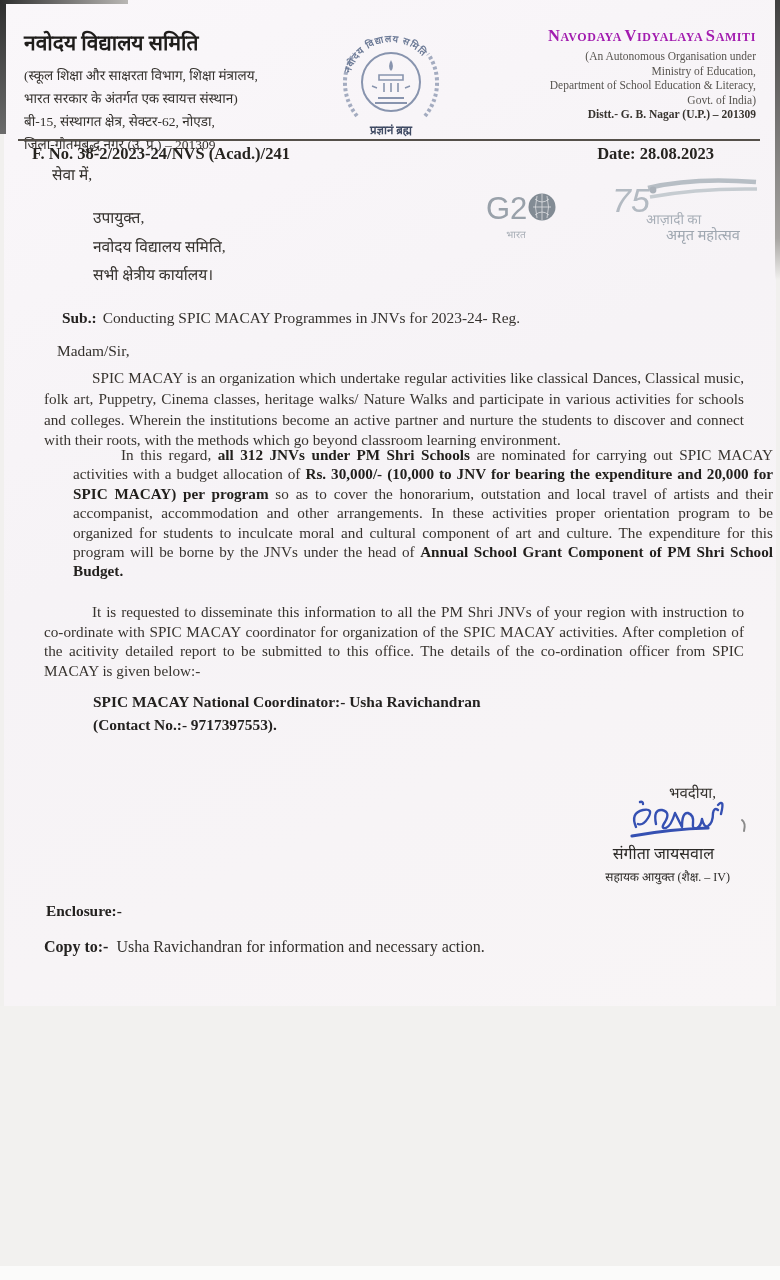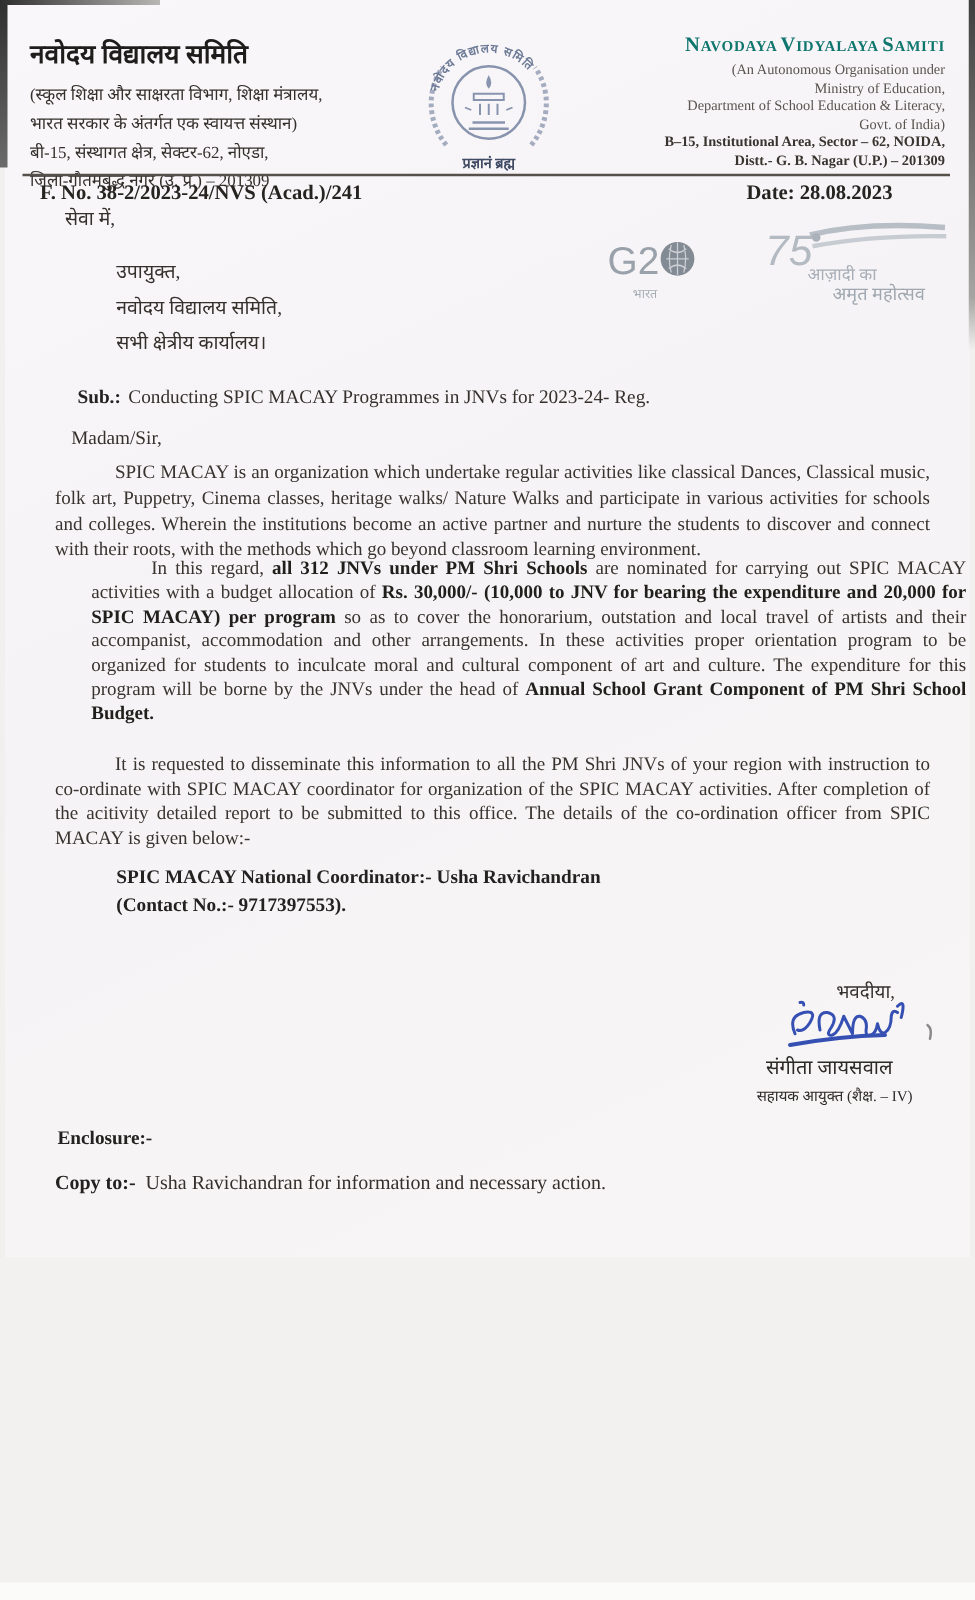--- a/index.html
+++ b/index.html
@@ -21,21 +21,21 @@
   .edge-right{position:absolute;right:0;top:0;width:5px;height:280px;background:linear-gradient(#3f3f3f,#a7a5a2 85%,rgba(167,165,162,0));}
 
   
   .hdr-hindi{position:absolute;left:24px;top:28px;width:310px;}
   .hdr-hindi .org{font-size:21px;font-weight:bold;color:#1f1d1b;margin-bottom:8px;font-family:"Liberation Serif","DejaVu Sans",serif;}
   .hdr-hindi .l{font-size:13.5px;line-height:23px;color:#33302c;font-family:"Liberation Serif","DejaVu Sans",serif;}
 
   .emblem{position:absolute;left:334px;top:20px;width:114px;height:120px;}
 
   .hdr-eng{position:absolute;right:24px;top:26px;width:345px;text-align:right;font-family:"Liberation Serif",serif;}
-  .hdr-eng .org{font-variant:small-caps;font-weight:bold;font-size:16.5px;letter-spacing:.6px;word-spacing:-2px;color:#0f766e;margin-bottom:3px;}
+  .hdr-eng .org{font-variant:small-caps;font-weight:bold;font-size:16.5px;letter-spacing:.6px;word-spacing:-2px;color:#a21caf;margin-bottom:3px;}
   .hdr-eng .l{font-size:11.5px;line-height:14.5px;color:#57544f;}
   .hdr-eng .lb{font-size:11.5px;line-height:15px;color:#38342f;font-weight:bold;}
 
   .rule{position:absolute;left:18px;top:139px;width:742px;height:2px;background:#55504a;}
 
   .refrow{position:absolute;left:0;top:144px;width:780px;height:24px;}
   .fileno{position:absolute;left:32px;top:0;font-weight:bold;font-size:16.5px;color:#262420;}
   .date{position:absolute;right:66px;top:0;font-weight:bold;font-size:16.5px;color:#262420;}
 
   .seva{position:absolute;left:52px;top:163px;font-size:15.5px;font-family:"Liberation Serif","DejaVu Sans",serif;}
@@ -102,21 +102,20 @@
       <text x="57" y="114" text-anchor="middle" font-size="11.5" font-weight="bold" fill="#3f4a63" font-family="Liberation Serif, DejaVu Sans, serif">प्रज्ञानं ब्रह्म</text>
     </svg>
   </div>
 
   <div class="hdr-eng">
     <div class="org">Navodaya Vidyalaya Samiti</div>
     <div class="l">(An Autonomous Organisation under</div>
     <div class="l">Ministry of Education,</div>
     <div class="l">Department of School Education &amp; Literacy,</div>
     <div class="l">Govt. of India)</div>
-    <div class="lb">B–15, Institutional Area, Sector – 62, NOIDA,</div>
     <div class="lb">Distt.- G. B. Nagar (U.P.) – 201309</div>
   </div>
 
   <div class="rule"></div>
 
   <div class="refrow">
     <div class="fileno">F. No. 38-2/2023-24/NVS (Acad.)/241</div>
     <div class="date">Date: 28.08.2023</div>
   </div>
 

